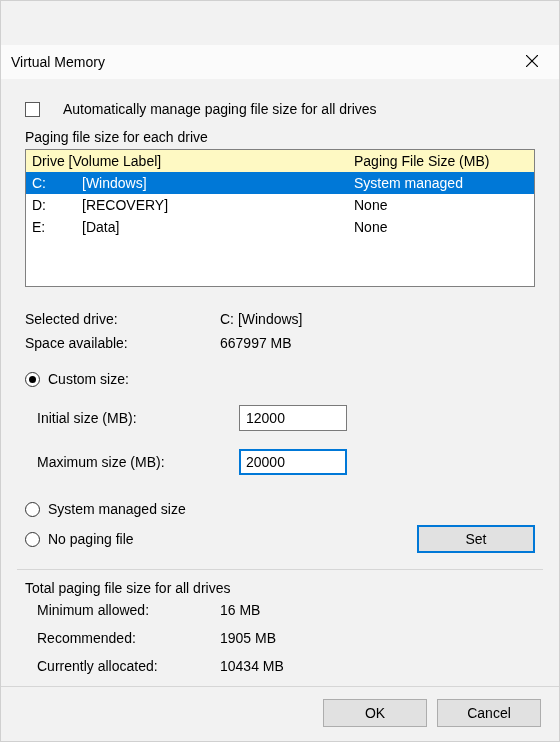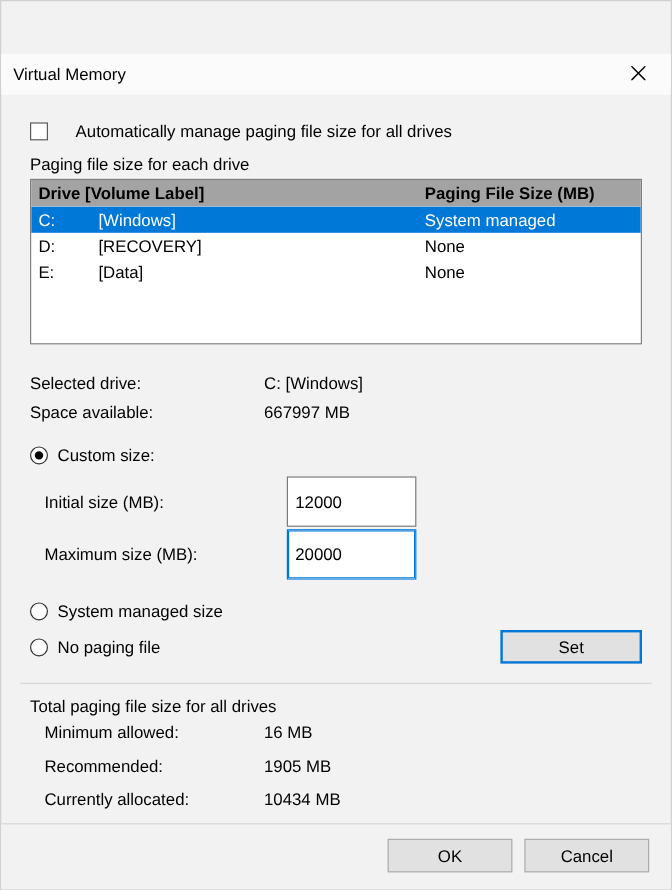--- a/index.html
+++ b/index.html
@@ -93,22 +93,21 @@
     margin-top: 2px;
   }
   .drive-header, .drive-row {
     display: flex;
     align-items: center;
     padding-left: 6px;
     height: 22px;
     font-size: 14px;
   }
   .drive-header {
-    background: #a3a3a3;
-    font-weight: bold;
+    background: #fef9c3;
   }
   .col-drive { width: 50px; }
   .col-label { flex: 1; }
   .col-label-header { flex: 1; }
   .col-size  { width: 180px; padding-right: 6px; }
   .drive-row.selected {
     background: var(--sel-bg);
     color: var(--sel-fg);
   }
   .drive-rows { flex: 1; overflow: hidden; }
@@ -150,21 +149,21 @@
   .size-row {
     display: flex;
     align-items: center;
     height: 38px;
     margin-top: 6px;
     gap: 19px;
   }
   .size-row .lbl { width: 195px; padding-left: 12px; }
   .textbox {
     width: 108px;
-    height: 42px;
+    height: 26px;
     border: 1px solid var(--input-border);
     background: #fff;
     padding: 1px 6px;
     font-family: inherit;
     font-size: 14px;
     line-height: 22px;
     outline: none;
   }
   .textbox.focus {
     border: 1px solid var(--input-focus-border);

